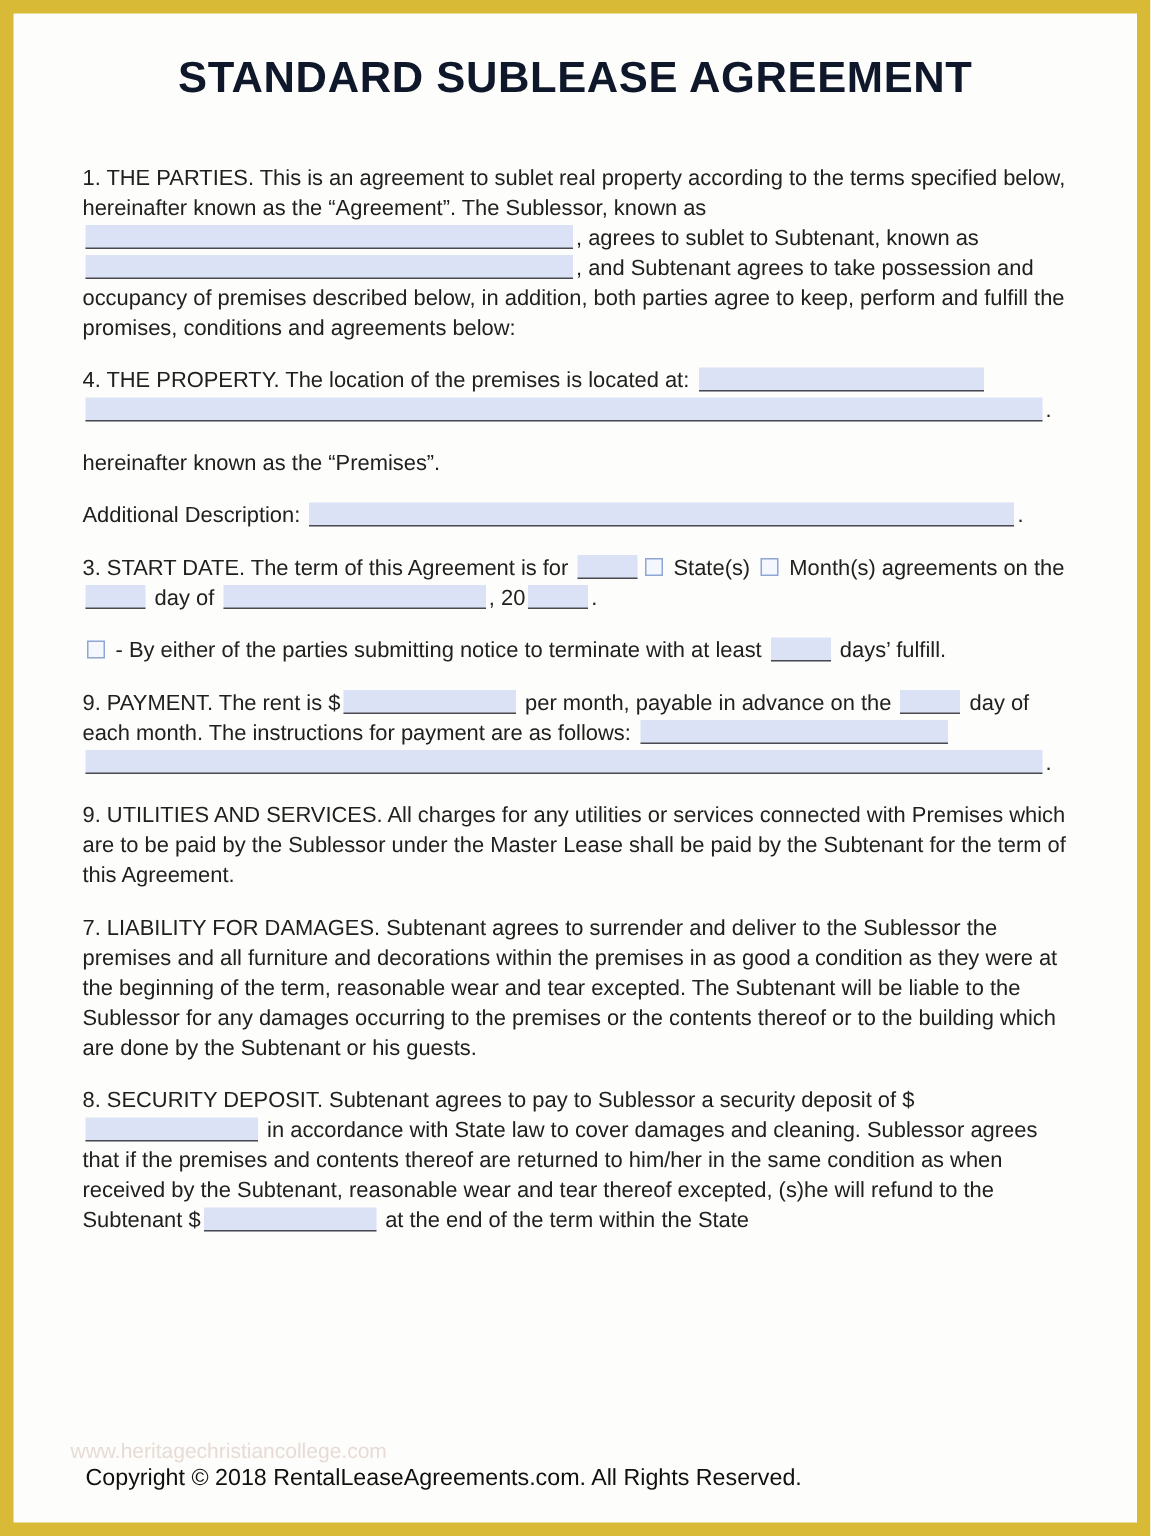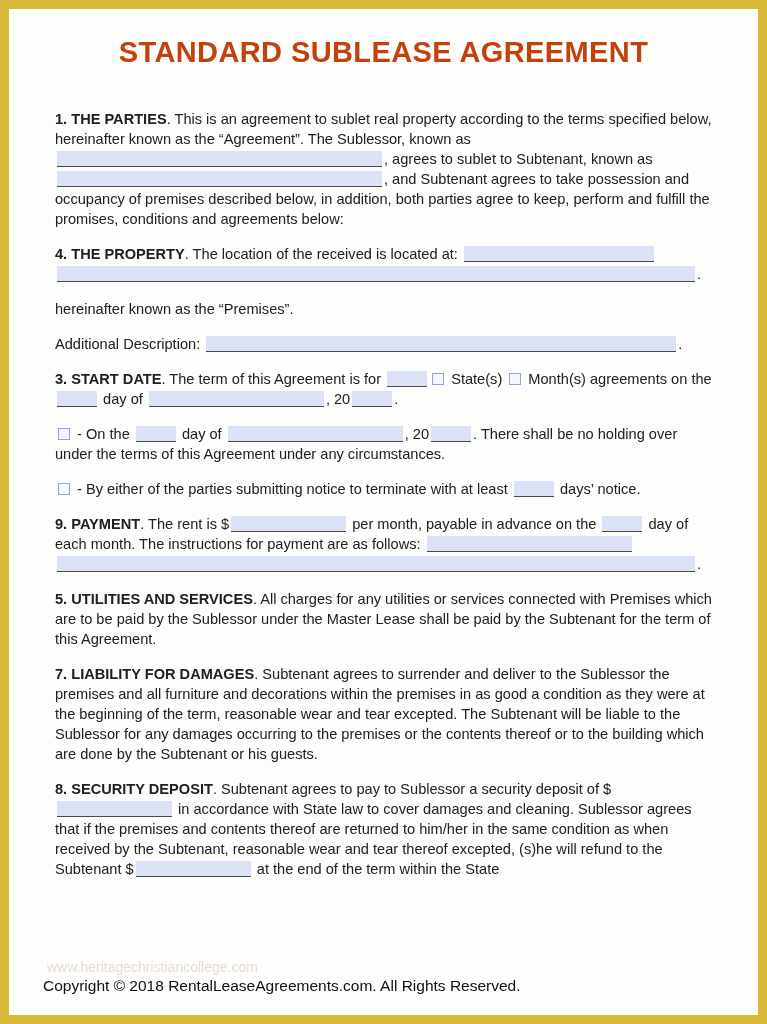--- a/index.html
+++ b/index.html
@@ -16,29 +16,29 @@
     font-family: "Liberation Sans", "DejaVu Sans", sans-serif;
     color: var(--c-text, #202020);
   }
 
   .title {
     margin: 27px 0 40px 0;
     text-align: center;
     font-size: 29px;
     font-weight: 700;
     letter-spacing: 0.4px;
-    color: #c2410c;
+    color: #0f172a;
   }
 
   p.para {
     margin: 0 0 15px 0;
     font-size: 14.6px;
     line-height: 20px;
   }
-  p.para b { font-weight: 700; }
+  p.para b { font-weight: 400; }
 
   .field {
     display: inline-block;
     height: 16px;
     background: var(--c-field-fill, #dbe2f6);
     border-bottom: 1.5px solid var(--c-field-line, #4a4a4e);
     vertical-align: -3px;
     margin: 0 2px;
   }
   .w325 { width: 325px; }
@@ -62,68 +62,65 @@
 
   .watermark {
     position: absolute;
     left: 38px;
     bottom: 40px;
     font-size: 14px;
     color: rgba(214, 192, 182, 0.55);
   }
   .copyright {
     position: absolute;
-    left: 34px;
+    left: 48px;
     bottom: 20px;
     font-size: 15.5px;
     color: #101010;
   }
 </style>
 </head>
 <body>
 
 <div class="page">
 
   <h1 class="title">STANDARD SUBLEASE AGREEMENT</h1>
 
   <p class="para">
     <b>1. THE PARTIES</b><span>. This is an agreement to sublet real property according to the terms specified below, hereinafter known as the “Agreement”. The Sublessor, known as </span><span class="field w325"></span><span>, agrees to sublet to Subtenant, known as </span><span class="field w325"></span><span>, and Subtenant agrees to take possession and occupancy of premises described below, in addition, both parties agree to keep, perform and fulfill the promises, conditions and agreements below:</span>
   </p>
 
   <p class="para">
-    <b>4. THE PROPERTY</b><span>. The location of the received is located at: </span><span class="field w190"></span><span class="field w638"></span><span>.</span>
+    <b>4. THE PROPERTY</b><span>. The location of the premises is located at: </span><span class="field w190"></span><span class="field w638"></span><span>.</span>
   </p>
 
   <p class="para">
     <span>hereinafter known as the “Premises”.</span>
   </p>
 
   <p class="para">
     <span>Additional Description: </span><span class="field w470"></span><span>.</span>
   </p>
 
   <p class="para">
     <b>3. START DATE</b><span>. The term of this Agreement is for </span><span class="field w40"></span><span class="checkbox"></span><span> State(s) </span><span class="checkbox"></span><span> Month(s) agreements on the </span><span class="field w40"></span><span> day of </span><span class="field w175"></span><span>, 20</span><span class="field w40"></span><span>.</span>
   </p>
 
 
-  <p class="para">
-    <span class="checkbox"></span><span> - On the </span><span class="field w40"></span><span> day of </span><span class="field w175"></span><span>, 20</span><span class="field w40"></span><span>. There shall be no holding over under the terms of this Agreement under any circumstances.</span>
-  </p>
 
   <p class="para">
-    <span class="checkbox"></span><span> - By either of the parties submitting notice to terminate with at least </span><span class="field w40"></span><span> days’ notice.</span>
+    <span class="checkbox"></span><span> - By either of the parties submitting notice to terminate with at least </span><span class="field w40"></span><span> days’ fulfill.</span>
   </p>
 
   <p class="para">
     <b>9. PAYMENT</b><span>. The rent is $</span><span class="field w115"></span><span> per month, payable in advance on the </span><span class="field w40"></span><span> day of each month. The instructions for payment are as follows: </span><span class="field w205"></span><span class="field w638"></span><span>.</span>
   </p>
 
   <p class="para">
-    <b>5. UTILITIES AND SERVICES</b><span>. All charges for any utilities or services connected with Premises which are to be paid by the Sublessor under the Master Lease shall be paid by the Subtenant for the term of this Agreement.</span>
+    <b>9. UTILITIES AND SERVICES</b><span>. All charges for any utilities or services connected with Premises which are to be paid by the Sublessor under the Master Lease shall be paid by the Subtenant for the term of this Agreement.</span>
   </p>
 
   <p class="para">
     <b>7. LIABILITY FOR DAMAGES</b><span>. Subtenant agrees to surrender and deliver to the Sublessor the premises and all furniture and decorations within the premises in as good a condition as they were at the beginning of the term, reasonable wear and tear excepted. The Subtenant will be liable to the Sublessor for any damages occurring to the premises or the contents thereof or to the building which are done by the Subtenant or his guests.</span>
   </p>
 
   <p class="para">
     <b>8. SECURITY DEPOSIT</b><span>. Subtenant agrees to pay to Sublessor a security deposit of $</span><span class="field w115"></span><span> in accordance with State law to cover damages and cleaning. Sublessor agrees that if the premises and contents thereof are returned to him/her in the same condition as when received by the Subtenant, reasonable wear and tear thereof excepted, (s)he will refund to the Subtenant $</span><span class="field w115"></span><span> at the end of the term within the State</span>
   </p>
 

